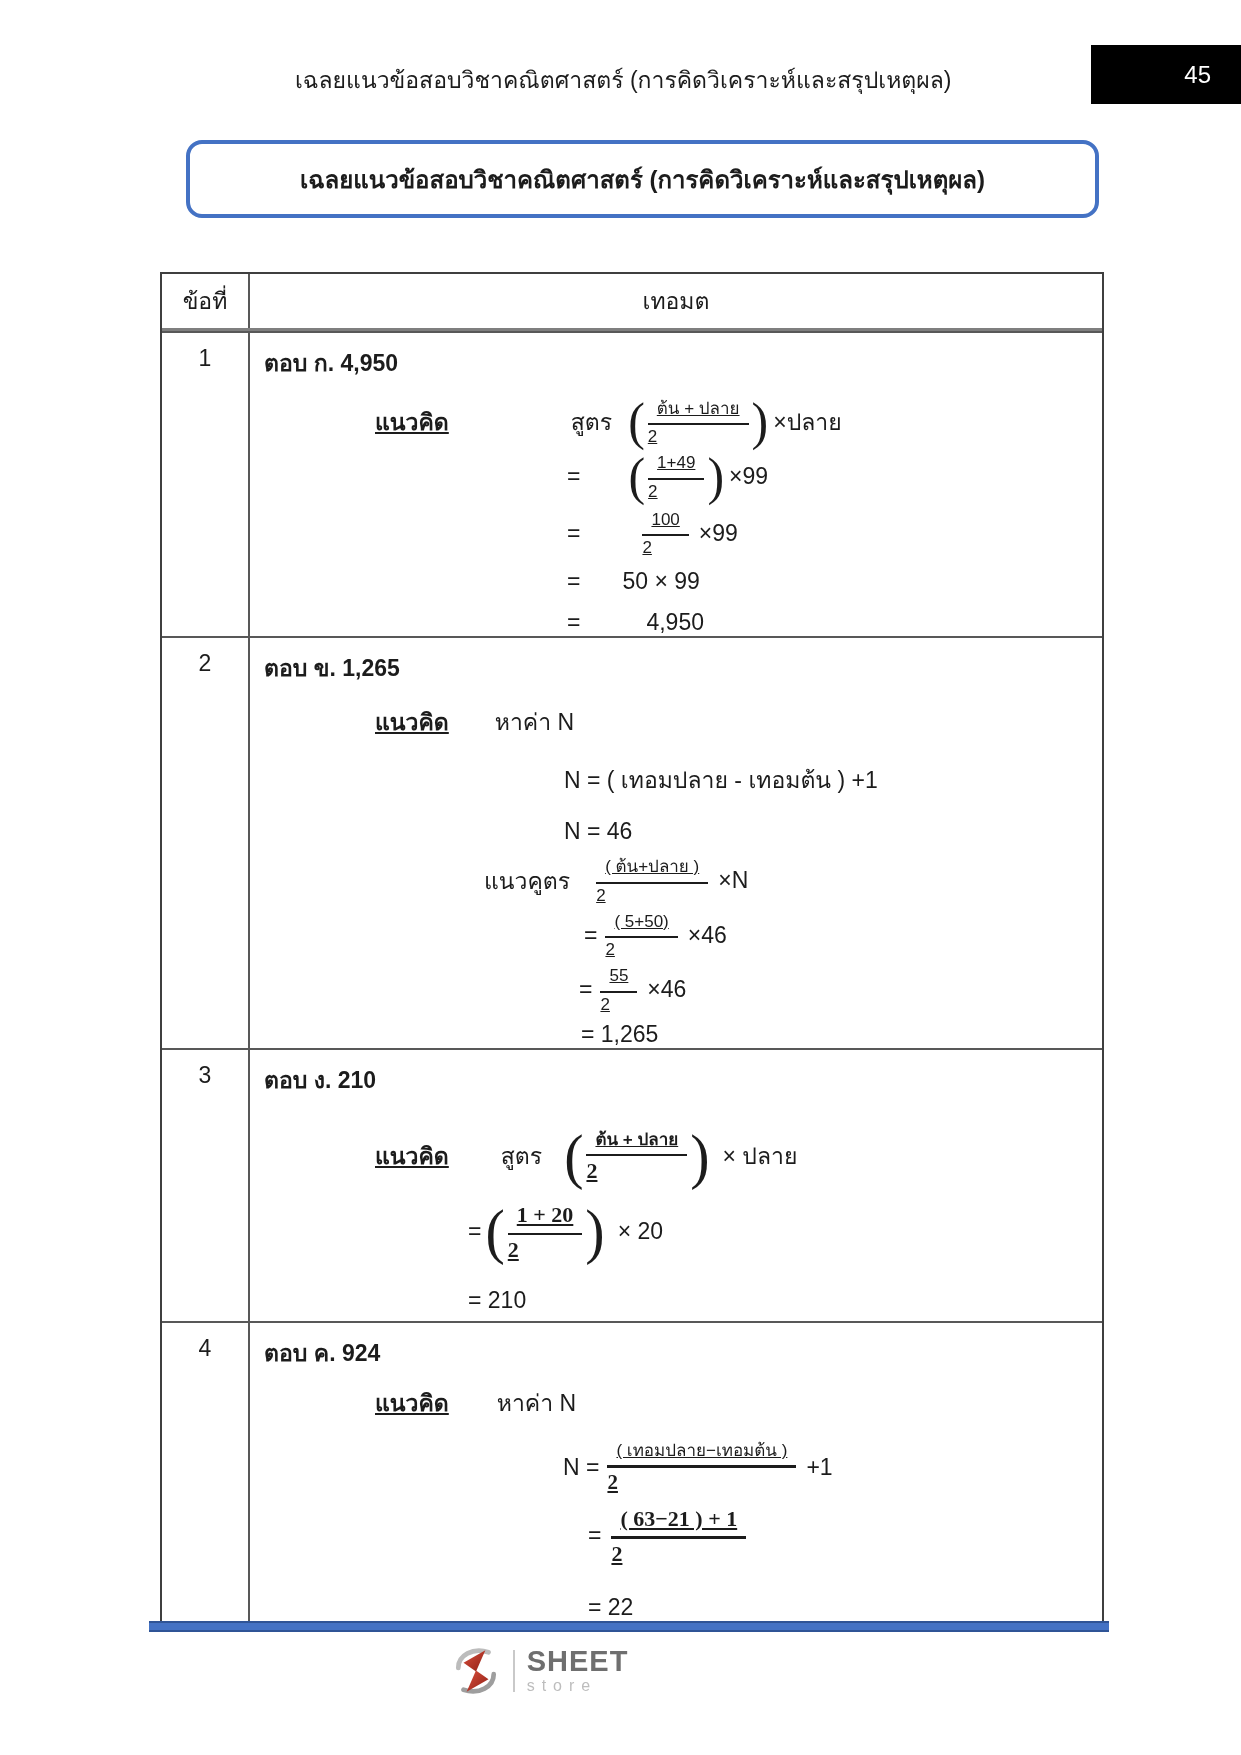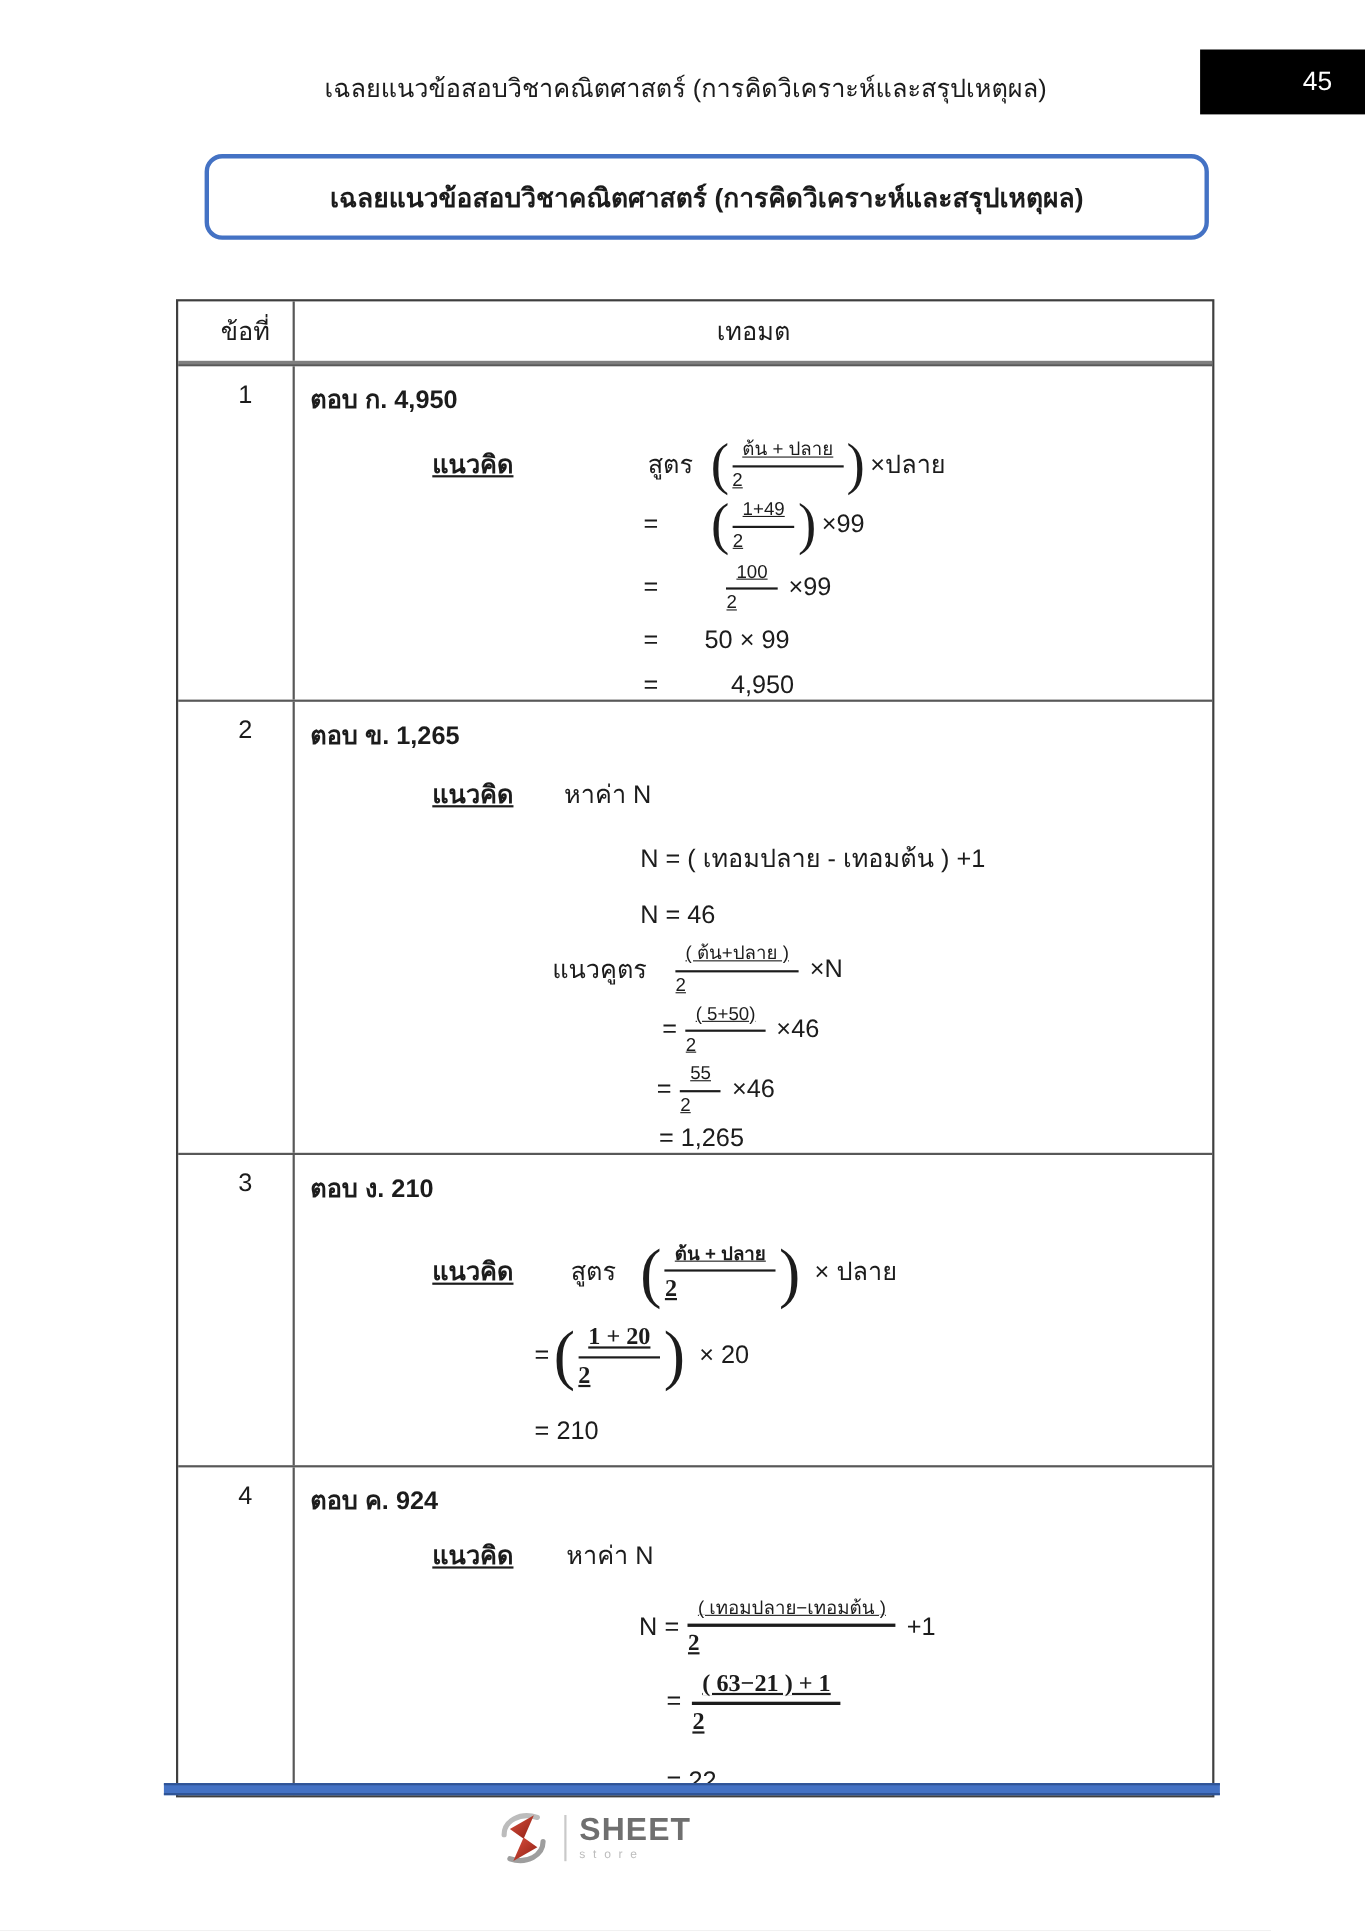--- a/index.html
+++ b/index.html
@@ -25,21 +25,21 @@
     position:absolute; left:186px; top:140px; width:913px; height:78px;
     border:4px solid #4472C4; border-radius:16px; background:#fff;
     display:flex; align-items:center; justify-content:center;
     font-size:24px; font-weight:bold;
   }
   
   .tbl {
     position:absolute; left:160px; top:272px; width:944px;
     border:2px solid #3f3f3f; background:#fff;
   }
-  .trow { display:flex;padding-left:18px; }
+  .trow { display:flex; }
   .trow + .trow { border-top:2px solid #585858; }
   .thead { height:57px; }
   .thead .cell-no, .thead .cell-ans {
     display:flex; align-items:center; justify-content:center;
     font-size:23px; padding:0;
   }
   .thead { border-bottom:3px solid #7f7f7f; }
   .cell-no {
     width:88px; flex:0 0 88px; border-right:2px solid #585858;
     text-align:center; padding-top:12px; font-size:23px;
@@ -81,21 +81,21 @@
     display:flex; align-items:center; justify-content:center; gap:12px;
   }
   .logo-icon { width:50px; height:50px; }
   .logo-div { width:2px; height:42px; background:#c9c9c9; }
   .logo-text { display:flex; flex-direction:column; }
   .logo-name {
     font-size:29px; font-weight:bold; color:#6f6f6f; letter-spacing:1px;
     line-height:1.0;
   }
   .logo-sub {
-    font-size:11px; color:#bdbdbd; letter-spacing:7px; margin-top:1px;
+    font-size:16px; color:#bdbdbd; letter-spacing:7px; margin-top:1px;
   }
 </style>
 </head>
 <body>
 
 <div class="page">
 
   <div class="header-title">เฉลยแนวข้อสอบวิชาคณิตศาสตร์ (การคิดวิเคราะห์และสรุปเหตุผล)</div>
   <div class="page-badge">
     <span>45</span>
@@ -232,21 +232,21 @@
           <span class="pre">=</span>
           <span class="bigp" style="margin-left:4px">(</span>
           <span class="frac">
             <span class="num">1 + 20</span>
             <span class="den">2</span>
           </span>
           <span class="bigp">)</span>
           <span class="post">× 20</span>
         </div>
 
-        <div class="mrow" style="margin:24px 0 18px 204px">
+        <div class="mrow" style="margin:24px 0 7px 204px">
           <span>= 210</span>
         </div>
       </div>
     </div>
 
     <div class="trow r4">
       <div class="cell-no">4</div>
       <div class="cell-ans">
         <div class="ans-line">ตอบ  ค. 924</div>
 

